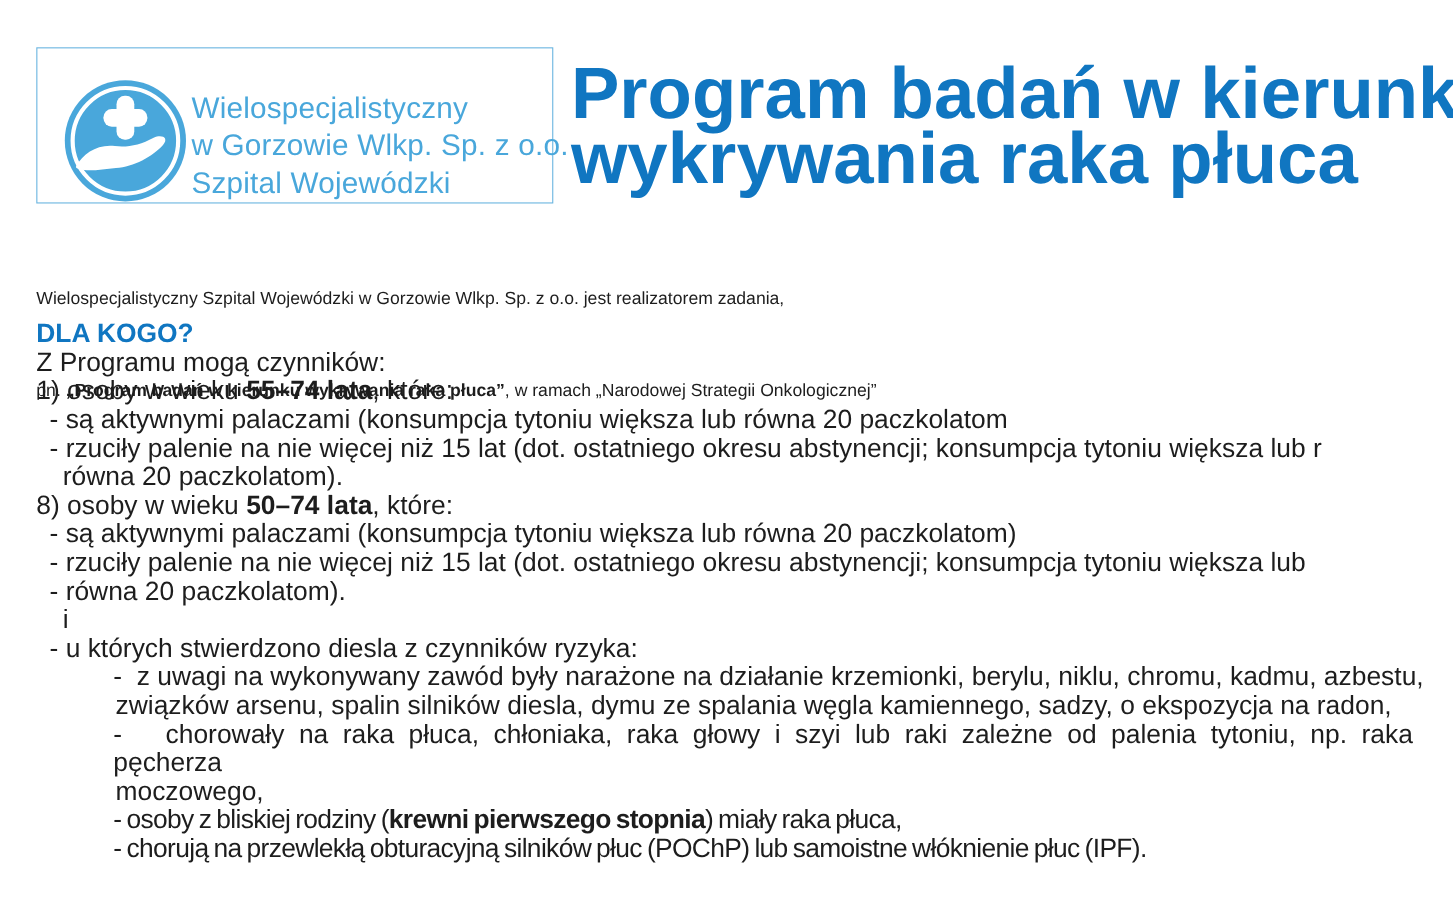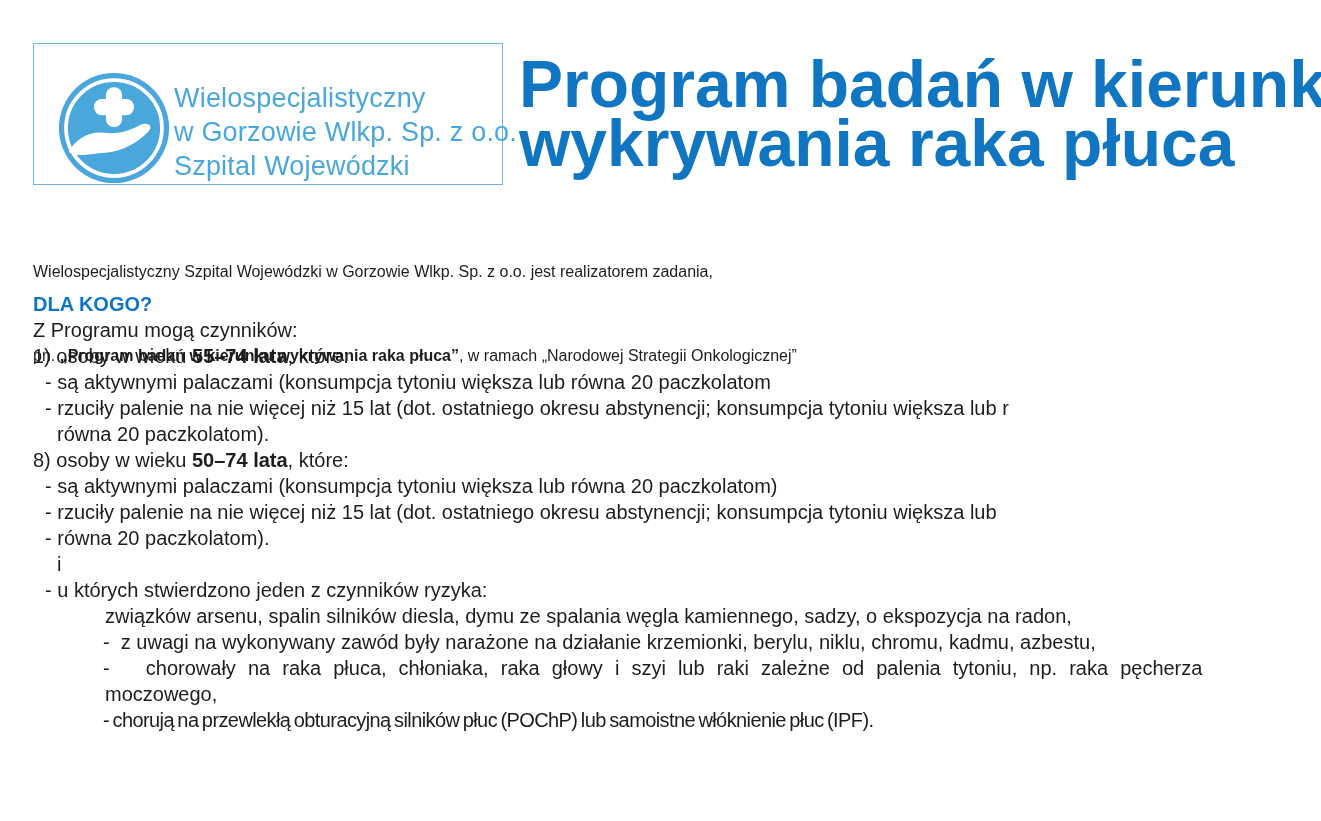--- a/index.html
+++ b/index.html
@@ -26,21 +26,21 @@
     white-space:nowrap;
   }
   
   .intro {
     position:absolute; left:33px; top:202px;
     font-size:16px; line-height:28px; white-space:pre-wrap;
   }
   
   .content {
     position:absolute; left:33px; top:291px; width:1262px;
-    font-size:20px; line-height:26px;
+    font-size:24px; line-height:26px;
   }
   .line { white-space:pre-wrap; }
   .ind1 { padding-left:12px; }
   .ind2 { padding-left:24px; }
   .ind3 { padding-left:70px; }
   .ind3b { padding-left:72px; }
   .sec-heading { color:#1076c1; font-weight:bold; }
   .b { font-weight:bold; }
   .just { word-spacing:6.5px; }
   .cond { letter-spacing:-0.6px; word-spacing:-1.5px; }
@@ -90,22 +90,23 @@
     <div class="line"><span>1) osoby w wieku </span><span class="b">55–74 lata</span><span>, które:</span></div>
     <div class="line ind1">- są aktywnymi palaczami (konsumpcja tytoniu większa lub równa 20 paczkolatom</div>
     <div class="line ind1">- rzuciły palenie na nie więcej niż 15 lat (dot. ostatniego okresu abstynencji; konsumpcja tytoniu większa lub r</div>
     <div class="line ind2">równa 20 paczkolatom).</div>
 
     <div class="line"><span>8) osoby w wieku </span><span class="b">50–74 lata</span><span>, które:</span></div>
     <div class="line ind1">- są aktywnymi palaczami (konsumpcja tytoniu większa lub równa 20 paczkolatom)</div>
     <div class="line ind1">- rzuciły palenie na nie więcej niż 15 lat (dot. ostatniego okresu abstynencji; konsumpcja tytoniu większa lub</div>
     <div class="line ind1">- równa 20 paczkolatom).</div>
     <div class="line ind2">i</div>
-    <div class="line ind1">- u których stwierdzono jeden z czynników ryzyka:</div>
+    <div class="line ind1">- u których stwierdzono diesla z czynników ryzyka:</div>
 
+    <div class="line ind3">-  z uwagi na wykonywany zawód były narażone na działanie krzemionki, berylu, niklu, chromu, kadmu, azbestu,</div>
     <div class="line ind3b">związków arsenu, spalin silników diesla, dymu ze spalania węgla kamiennego, sadzy, o ekspozycja na radon,</div>
-    <div class="line ind3">-  z uwagi na wykonywany zawód były narażone na działanie krzemionki, berylu, niklu, chromu, kadmu, azbestu,</div>
     <div class="line ind3 just">-   chorowały na raka płuca, chłoniaka, raka głowy i szyi lub raki zależne od palenia tytoniu, np. raka pęcherza</div>
     <div class="line ind3b">moczowego,</div>
+    <div class="line ind3 cond"><span>- osoby z bliskiej rodziny (</span><span class="b">krewni pierwszego stopnia</span><span>) miały raka płuca,</span></div>
     <div class="line ind3 cond">- chorują na przewlekłą obturacyjną silników płuc (POChP) lub samoistne włóknienie płuc (IPF).</div>
   </div>
 
 </div>
 
 </body></html>

